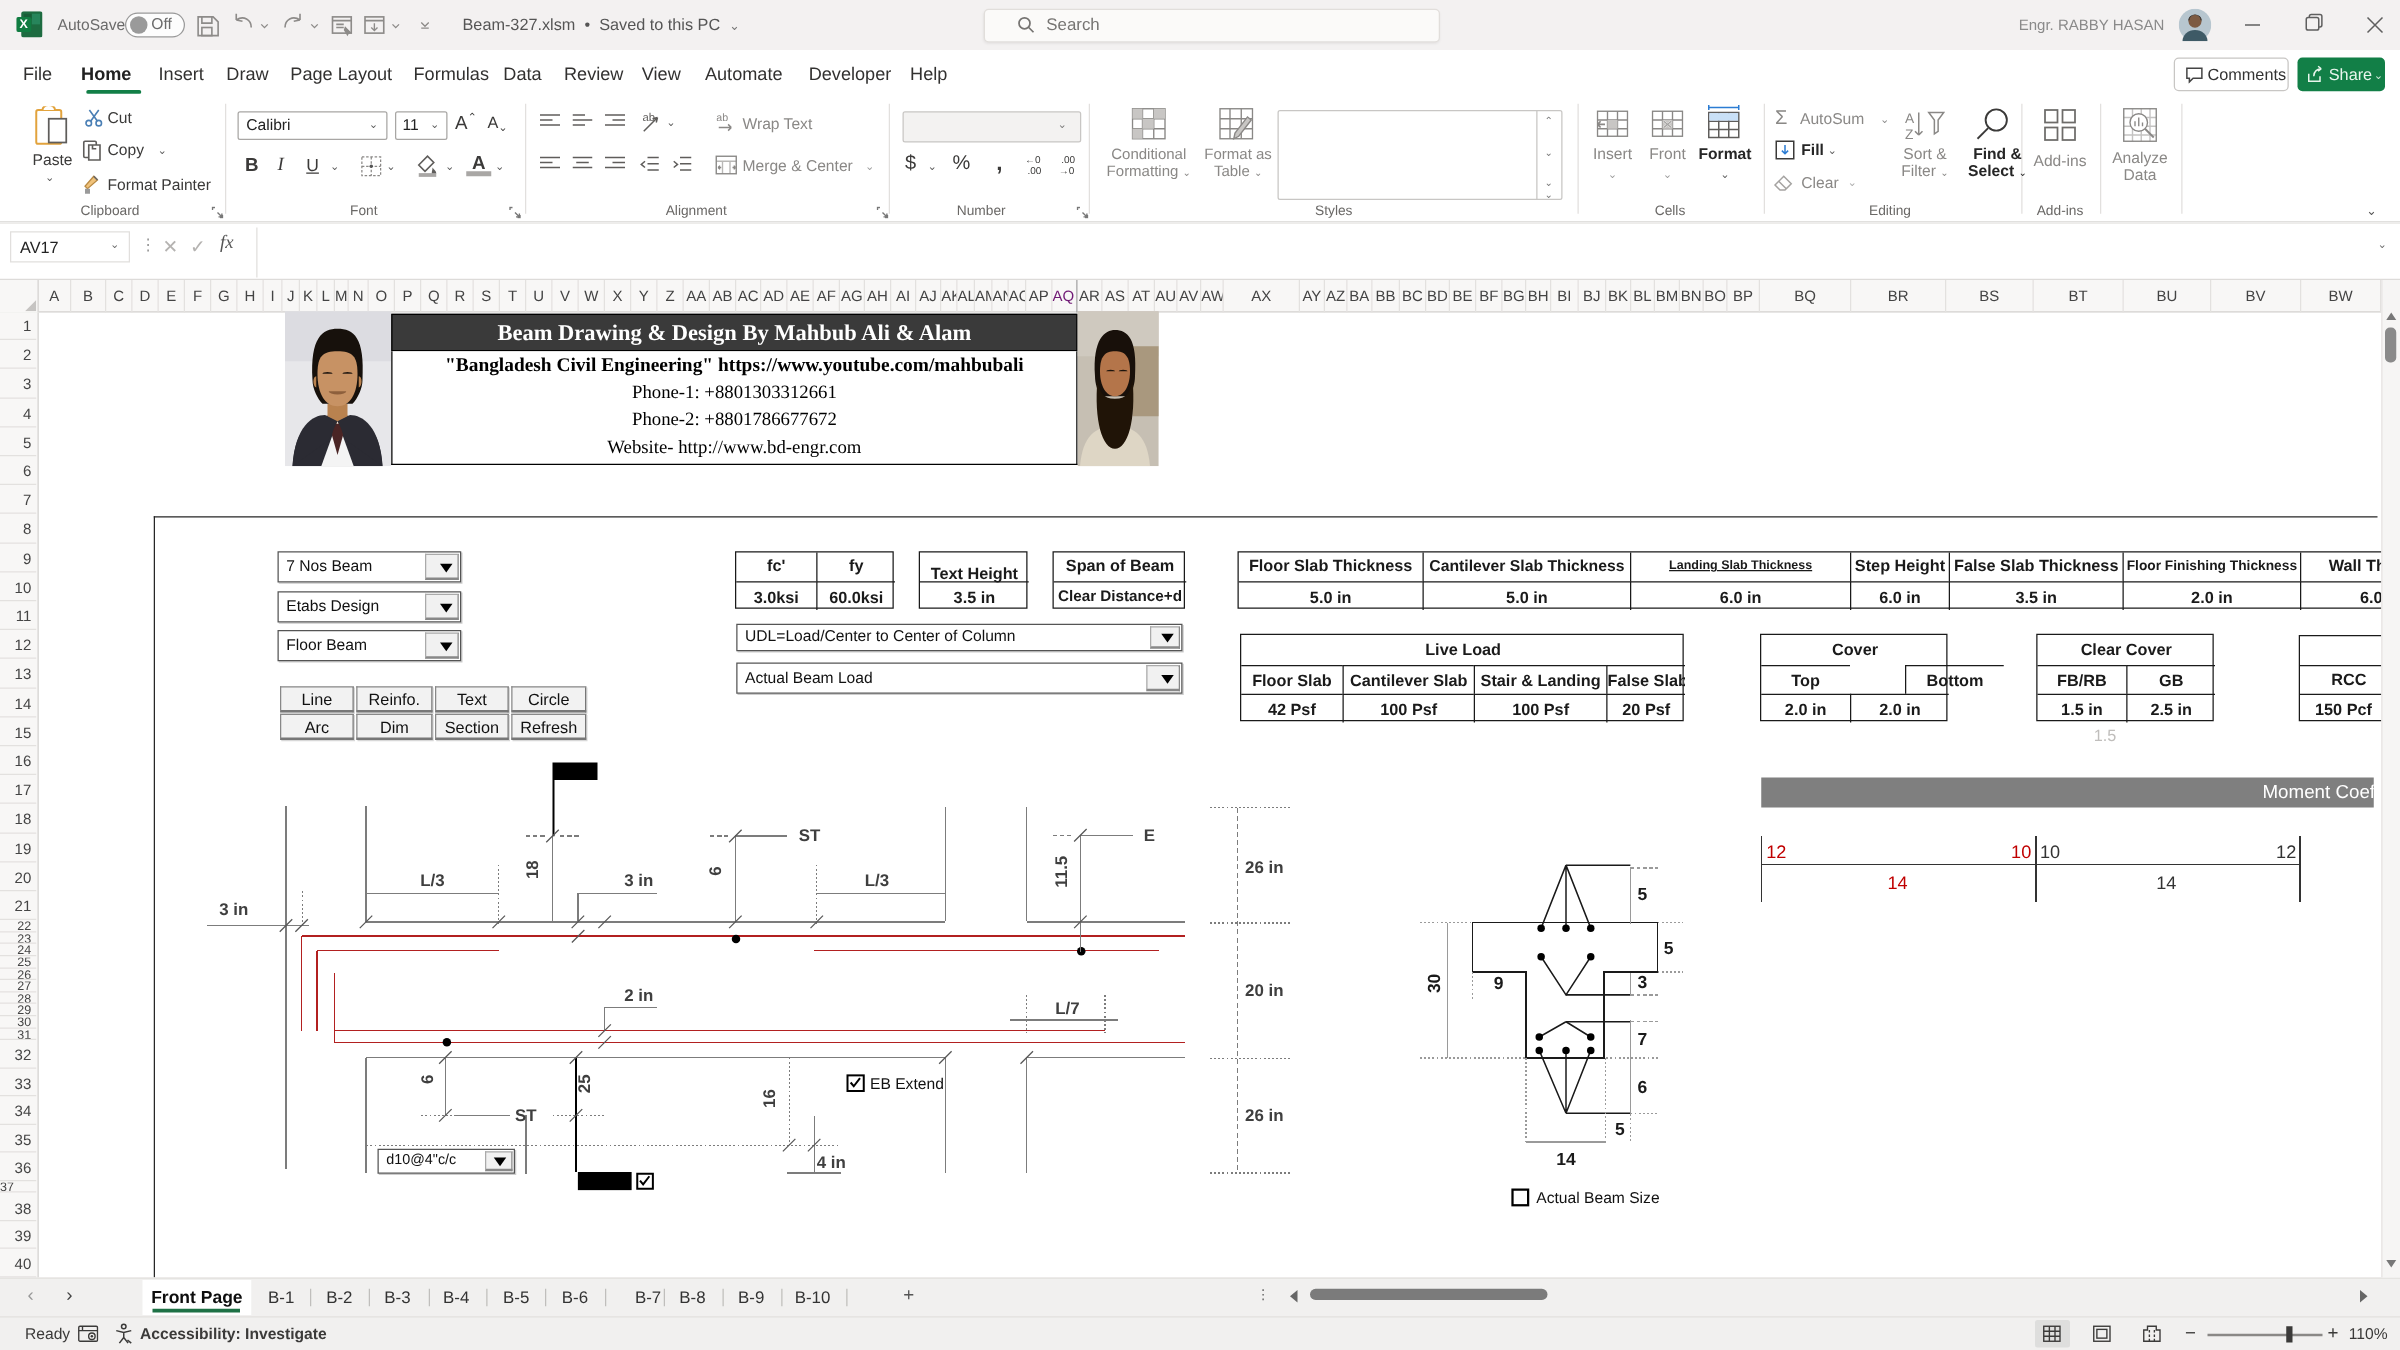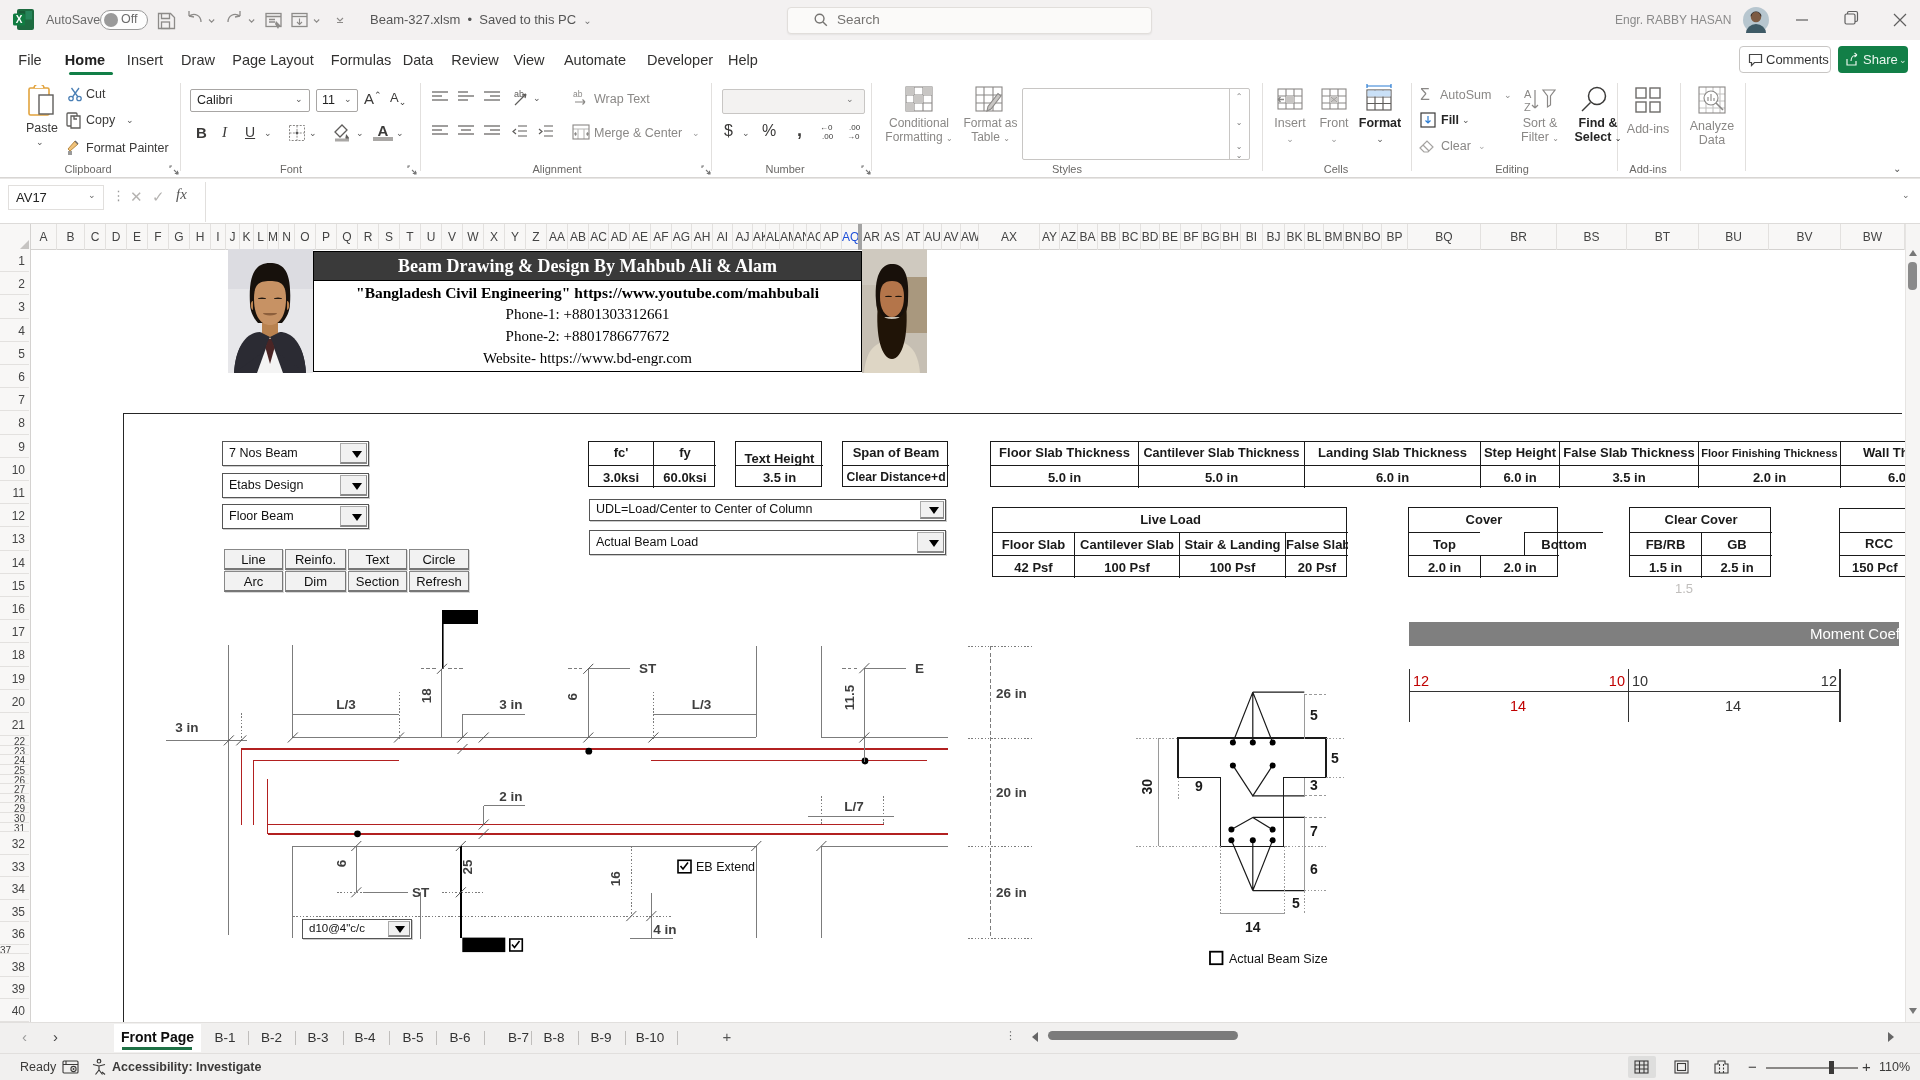--- a/index.html
+++ b/index.html
@@ -375,21 +375,21 @@
 <div class="ab" style="left:672px;top:224px;width:20px;height:26px;border-right:1px solid #e3e1df;color:#444;font-size:12px;text-align:center;line-height:26px;overflow:hidden">AG</div>
 <div class="ab" style="left:692px;top:224px;width:21px;height:26px;border-right:1px solid #e3e1df;color:#444;font-size:12px;text-align:center;line-height:26px;overflow:hidden">AH</div>
 <div class="ab" style="left:713px;top:224px;width:20px;height:26px;border-right:1px solid #e3e1df;color:#444;font-size:12px;text-align:center;line-height:26px;overflow:hidden">AI</div>
 <div class="ab" style="left:733px;top:224px;width:20px;height:26px;border-right:1px solid #e3e1df;color:#444;font-size:12px;text-align:center;line-height:26px;overflow:hidden">AJ</div>
 <div class="ab" style="left:753px;top:224px;width:13px;height:26px;border-right:1px solid #e3e1df;color:#444;font-size:12px;text-align:center;line-height:26px;overflow:hidden">AK</div>
 <div class="ab" style="left:766px;top:224px;width:14px;height:26px;border-right:1px solid #e3e1df;color:#444;font-size:12px;text-align:center;line-height:26px;overflow:hidden">AL</div>
 <div class="ab" style="left:780px;top:224px;width:14px;height:26px;border-right:1px solid #e3e1df;color:#444;font-size:12px;text-align:center;line-height:26px;overflow:hidden">AM</div>
 <div class="ab" style="left:794px;top:224px;width:13px;height:26px;border-right:1px solid #e3e1df;color:#444;font-size:12px;text-align:center;line-height:26px;overflow:hidden">AN</div>
 <div class="ab" style="left:807px;top:224px;width:14px;height:26px;border-right:1px solid #e3e1df;color:#444;font-size:12px;text-align:center;line-height:26px;overflow:hidden">AO</div>
 <div class="ab" style="left:821px;top:224px;width:21px;height:26px;border-right:1px solid #e3e1df;color:#444;font-size:12px;text-align:center;line-height:26px;overflow:hidden">AP</div>
-<div class="ab" style="left:842px;top:224px;width:20px;height:26px;border-right:4px solid #a3a3a3;color:#1d4ed8;font-size:12px;text-align:left;line-height:26px;overflow:hidden">AQ</div>
+<div class="ab" style="left:842px;top:224px;width:20px;height:26px;border-right:1px solid #a3a3a3;color:#701a75;font-size:12px;text-align:left;line-height:26px;overflow:hidden">AQ</div>
 <div class="ab" style="left:862px;top:224px;width:20px;height:26px;border-right:1px solid #e3e1df;color:#444;font-size:12px;text-align:center;line-height:26px;overflow:hidden">AR</div>
 <div class="ab" style="left:882px;top:224px;width:21px;height:26px;border-right:1px solid #e3e1df;color:#444;font-size:12px;text-align:center;line-height:26px;overflow:hidden">AS</div>
 <div class="ab" style="left:903px;top:224px;width:21px;height:26px;border-right:1px solid #e3e1df;color:#444;font-size:12px;text-align:center;line-height:26px;overflow:hidden">AT</div>
 <div class="ab" style="left:924px;top:224px;width:18px;height:26px;border-right:1px solid #e3e1df;color:#444;font-size:12px;text-align:center;line-height:26px;overflow:hidden">AU</div>
 <div class="ab" style="left:942px;top:224px;width:19px;height:26px;border-right:1px solid #e3e1df;color:#444;font-size:12px;text-align:center;line-height:26px;overflow:hidden">AV</div>
 <div class="ab" style="left:961px;top:224px;width:18px;height:26px;border-right:1px solid #e3e1df;color:#444;font-size:12px;text-align:center;line-height:26px;overflow:hidden">AW</div>
 <div class="ab" style="left:979px;top:224px;width:61px;height:26px;border-right:1px solid #e3e1df;color:#444;font-size:12px;text-align:center;line-height:26px;overflow:hidden">AX</div>
 <div class="ab" style="left:1040px;top:224px;width:20px;height:26px;border-right:1px solid #e3e1df;color:#444;font-size:12px;text-align:center;line-height:26px;overflow:hidden">AY</div>
 <div class="ab" style="left:1060px;top:224px;width:18px;height:26px;border-right:1px solid #e3e1df;color:#444;font-size:12px;text-align:center;line-height:26px;overflow:hidden">AZ</div>
 <div class="ab" style="left:1078px;top:224px;width:20px;height:26px;border-right:1px solid #e3e1df;color:#444;font-size:12px;text-align:center;line-height:26px;overflow:hidden">BA</div>
@@ -471,21 +471,21 @@
 <path d="M29 124 L42 88 L55 124 Z" fill="#f4f4f4"></path>
 <path d="M40 90 h4 l2.5 9 -4.5 16 -4.5 -16 z" fill="#4a2525"></path>
 <path d="M6 124 C8 92 22 83 32 83 L42 88 L34 104 Z" fill="#2b2b33"></path>
 <path d="M78 124 C76 92 62 83 52 83 L42 88 L50 104 Z" fill="#2b2b33"></path>
 </svg>
 <div class="ab" style="left:313px;top:251px;width:549px;height:30px;background:#3a3a3a;border:1px solid #000;color:#fff;font-family:'Liberation Serif',serif;font-weight:bold;font-size:18px;text-align:center;line-height:29px">Beam Drawing &amp; Design By Mahbub Ali &amp; Alam</div>
 <div class="ab" style="left:313px;top:281px;width:549px;height:91px;background:#fff;border:1px solid #000;border-top:none;font-family:'Liberation Serif',serif;color:#000;text-align:center">
 <div style="font-size:15.5px;font-weight:bold;margin-top:3px">"Bangladesh Civil Engineering" https://www.youtube.com/mahbubali</div>
 <div style="font-size:15px;margin-top:4px">Phone-1: +8801303312661</div>
 <div style="font-size:15px;margin-top:5px">Phone-2: +8801786677672</div>
-<div style="font-size:15px;margin-top:5px">Website- https://www.bd-engr.com</div>
+<div style="font-size:15px;margin-top:5px">Website- http://www.bd-engr.com</div>
 </div>
 <svg class="ab" style="left:862px;top:249px" width="65" height="124" viewBox="0 0 65 124">
 <rect width="65" height="124" fill="#c6bfb3"></rect>
 <rect x="0" y="0" width="65" height="36" fill="#cfc9bf"></rect>
 <rect x="44" y="28" width="21" height="56" fill="#a9987e"></rect>
 <path d="M2 124 C4 100 14 92 30 92 C46 92 56 100 58 124 Z" fill="#ded6c5"></path>
 <path d="M14 52 C12 22 22 15 30 15 C40 15 48 22 46 52 C46 58 44 64 41 68 L19 68 C16 64 14 58 14 52 Z" fill="#18100a"></path>
 <path d="M18 48 C18 36 22 32 30 32 C38 32 42 36 42 48 C42 60 37 68 30 68 C23 68 18 60 18 48 Z" fill="#b4754a"></path>
 <path d="M16 54 C13 88 20 110 30 110 C40 110 47 88 44 54 C43 64 40 70 30 70 C20 70 17 64 16 54 Z" fill="#201407"></path>
 <path d="M23 48 a3.5 1.3 0 0 1 7 0 M33 48 a3.5 1.3 0 0 1 7 0" fill="#1d140c"></path>
@@ -500,21 +500,21 @@
     <div class="ab" style="left:0px;top:6px;width:87px;height:22.5px;font-size:13px;font-weight:bold;color:#1a1a1a;text-align:center;line-height:22.5px;white-space:nowrap;overflow:hidden;">Text Height</div>
     <div class="ab" style="left:0px;top:22.5px;width:87px;height:23.5px;border-top:1.2px solid #1a1a1a;font-size:13px;font-weight:bold;color:#1a1a1a;text-align:center;line-height:23.5px;white-space:nowrap;overflow:hidden;">3.5 in</div>
   </div>
 <div class="ab" style="left:842px;top:441px;width:106px;height:46px;border:1.5px solid #1a1a1a;">
     <div class="ab" style="left:0px;top:0px;width:106px;height:22.5px;font-size:13px;font-weight:bold;color:#1a1a1a;text-align:center;line-height:22.5px;white-space:nowrap;overflow:hidden;">Span of Beam</div>
     <div class="ab" style="left:0px;top:22.5px;width:106px;height:23.5px;border-top:1.2px solid #1a1a1a;font-size:13px;font-weight:bold;color:#1a1a1a;text-align:center;line-height:23.5px;white-space:nowrap;overflow:hidden;font-size:12.2px">Clear Distance+d</div>
   </div>
 <div class="ab" style="left:990px;top:441px;width:1000px;height:46px;border:1.5px solid #1a1a1a;">
     <div class="ab" style="left:0px;top:0px;width:147px;height:22.5px;font-size:13px;font-weight:bold;color:#1a1a1a;text-align:center;line-height:22.5px;white-space:nowrap;overflow:hidden;">Floor Slab Thickness</div>
     <div class="ab" style="left:147px;top:0px;width:166px;height:22.5px;border-left:1.2px solid #1a1a1a;font-size:13px;font-weight:bold;color:#1a1a1a;text-align:center;line-height:22.5px;white-space:nowrap;overflow:hidden;font-size:12.6px">Cantilever Slab Thickness</div>
-    <div class="ab" style="left:313px;top:0px;width:176px;height:22.5px;border-left:1.2px solid #1a1a1a;font-size:13px;font-weight:bold;color:#1a1a1a;text-align:center;line-height:22.5px;white-space:nowrap;overflow:hidden;">Landing Slab Thickness</div>
+    <div class="ab" style="left:313px;top:0px;width:176px;height:22.5px;border-left:1.2px solid #1a1a1a;font-size:10px;font-weight:bold;color:#1a1a1a;text-align:center;line-height:22.5px;white-space:nowrap;overflow:hidden;text-decoration:underline;">Landing Slab Thickness</div>
     <div class="ab" style="left:489px;top:0px;width:79px;height:22.5px;border-left:1.2px solid #1a1a1a;font-size:13px;font-weight:bold;color:#1a1a1a;text-align:center;line-height:22.5px;white-space:nowrap;overflow:hidden;">Step Height</div>
     <div class="ab" style="left:568px;top:0px;width:139px;height:22.5px;border-left:1.2px solid #1a1a1a;font-size:13px;font-weight:bold;color:#1a1a1a;text-align:center;line-height:22.5px;white-space:nowrap;overflow:hidden;">False Slab Thickness</div>
     <div class="ab" style="left:707px;top:0px;width:142px;height:22.5px;border-left:1.2px solid #1a1a1a;font-size:13px;font-weight:bold;color:#1a1a1a;text-align:center;line-height:22.5px;white-space:nowrap;overflow:hidden;font-size:11px">Floor Finishing Thickness</div>
     <div class="ab" style="left:849px;top:0px;width:151px;height:22.5px;border-left:1.2px solid #1a1a1a;font-size:13px;font-weight:bold;color:#1a1a1a;text-align:center;line-height:22.5px;white-space:nowrap;overflow:hidden;text-align:left;padding-left:22px">Wall Thickness</div>
     <div class="ab" style="left:0px;top:22.5px;width:147px;height:23.5px;border-top:1.2px solid #1a1a1a;font-size:13px;font-weight:bold;color:#1a1a1a;text-align:center;line-height:23.5px;white-space:nowrap;overflow:hidden;">5.0 in</div>
     <div class="ab" style="left:147px;top:22.5px;width:166px;height:23.5px;border-left:1.2px solid #1a1a1a;border-top:1.2px solid #1a1a1a;font-size:13px;font-weight:bold;color:#1a1a1a;text-align:center;line-height:23.5px;white-space:nowrap;overflow:hidden;">5.0 in</div>
     <div class="ab" style="left:313px;top:22.5px;width:176px;height:23.5px;border-left:1.2px solid #1a1a1a;border-top:1.2px solid #1a1a1a;font-size:13px;font-weight:bold;color:#1a1a1a;text-align:center;line-height:23.5px;white-space:nowrap;overflow:hidden;">6.0 in</div>
     <div class="ab" style="left:489px;top:22.5px;width:79px;height:23.5px;border-left:1.2px solid #1a1a1a;border-top:1.2px solid #1a1a1a;font-size:13px;font-weight:bold;color:#1a1a1a;text-align:center;line-height:23.5px;white-space:nowrap;overflow:hidden;">6.0 in</div>
     <div class="ab" style="left:568px;top:22.5px;width:139px;height:23.5px;border-left:1.2px solid #1a1a1a;border-top:1.2px solid #1a1a1a;font-size:13px;font-weight:bold;color:#1a1a1a;text-align:center;line-height:23.5px;white-space:nowrap;overflow:hidden;">3.5 in</div>
     <div class="ab" style="left:707px;top:22.5px;width:142px;height:23.5px;border-left:1.2px solid #1a1a1a;border-top:1.2px solid #1a1a1a;font-size:13px;font-weight:bold;color:#1a1a1a;text-align:center;line-height:23.5px;white-space:nowrap;overflow:hidden;">2.0 in</div>

